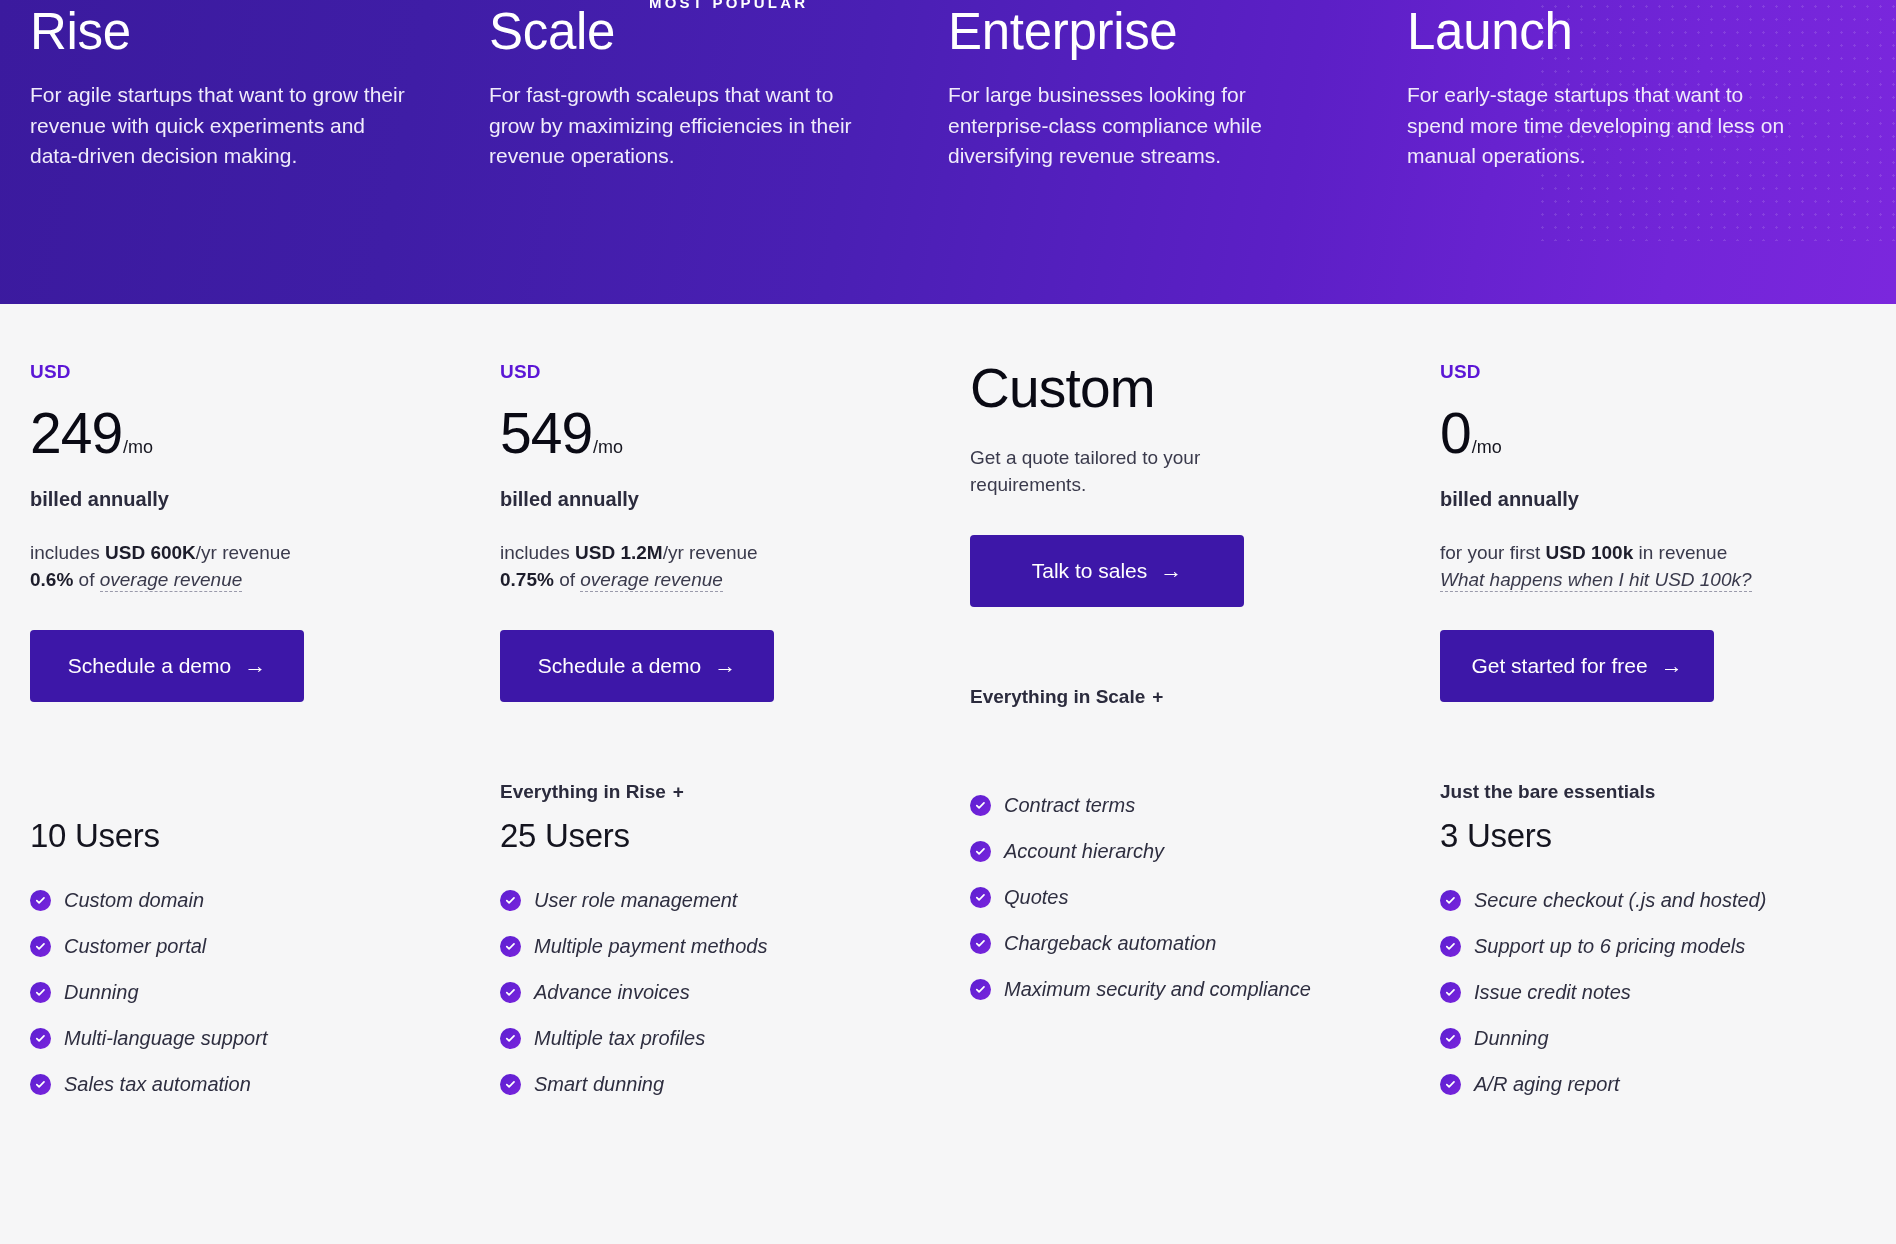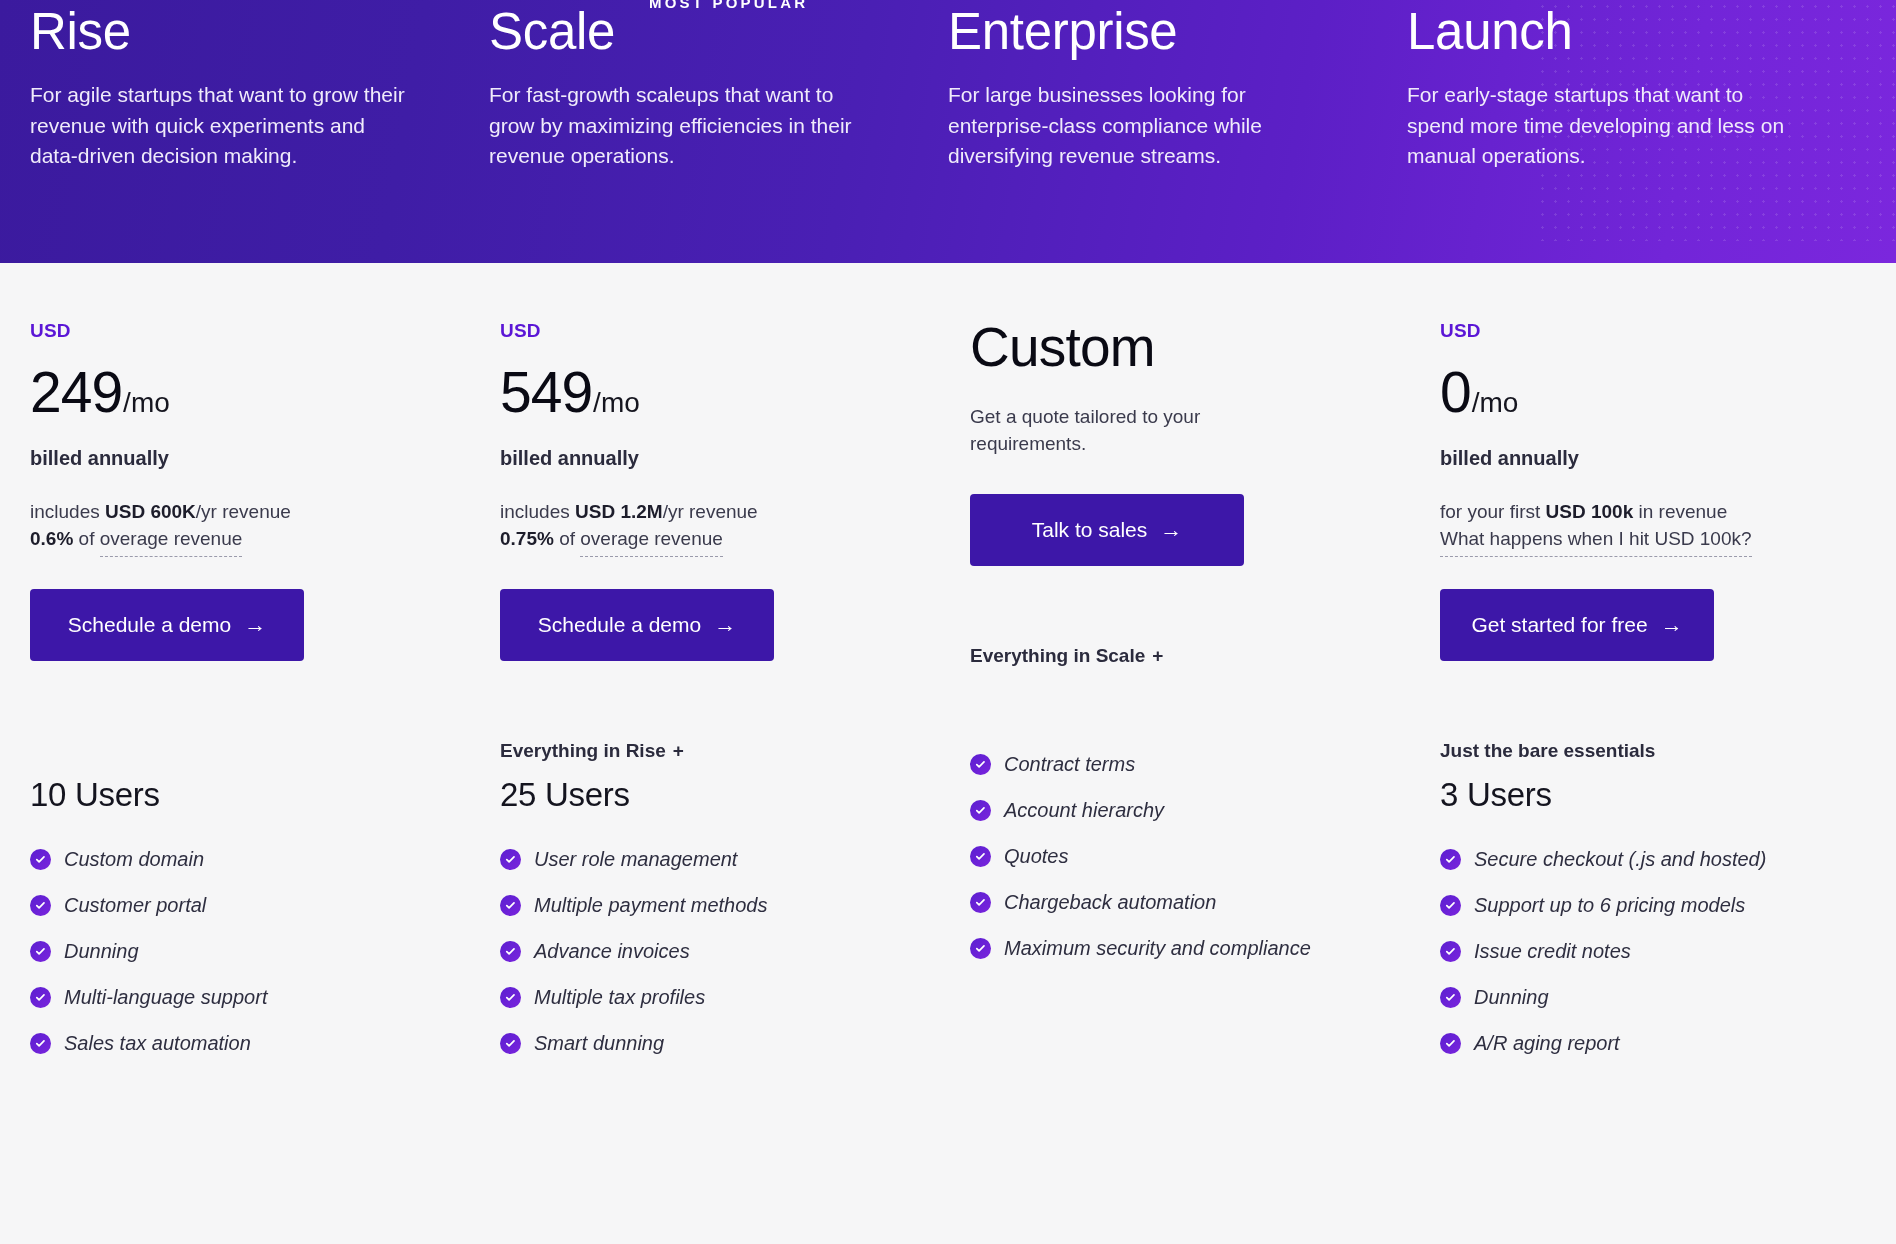--- a/index.html
+++ b/index.html
@@ -17,21 +17,21 @@
     position: relative;
     width: 1896px;
     height: 1244px;
     background: #f6f6f7;
   }
 
   
   .banner {
     position: relative;
     width: 1896px;
-    height: 263px;
+    height: 304px;
     background: linear-gradient(100deg,
         #3b1a9e 0%,
         #3f1da6 22%,
         #4a1fb4 45%,
         #5c1fc6 68%,
         #7225d8 88%,
         #7b27dd 100%);
     overflow: hidden;
   }
   .banner-dots {
@@ -107,21 +107,21 @@
     align-items: baseline;
     line-height: 1;
   }
   .price-amount {
     font-size: 57px;
     font-weight: 400;
     color: #0a0a14;
     letter-spacing: -1px;
   }
   .price-per {
-    font-size: 28px;
+    font-size: 18px;
     font-weight: 400;
     color: #15151f;
     margin-left: 1px;
   }
   .price-custom {
     margin-top: 22px;
     font-size: 55px;
     font-weight: 400;
     color: #0a0a14;
     line-height: 1;
@@ -137,21 +137,22 @@
 
   .includes {
     margin-top: 29px;
     font-size: 19px;
     line-height: 1.42;
     color: #3a3a4c;
   }
   .includes b { font-weight: 700; color: #1d1d2b; }
   .dashed {
     border-bottom: 1.5px dashed #9a9aab;
-    padding-bottom: 7px;
+    padding-bottom: 1px;
+    font-style: italic;
   }
   .includes-plain {
     margin-top: 29px;
     font-size: 19px;
     line-height: 1.42;
     color: #3a3a4c;
   }
 
   .cta {
     display: inline-flex;

